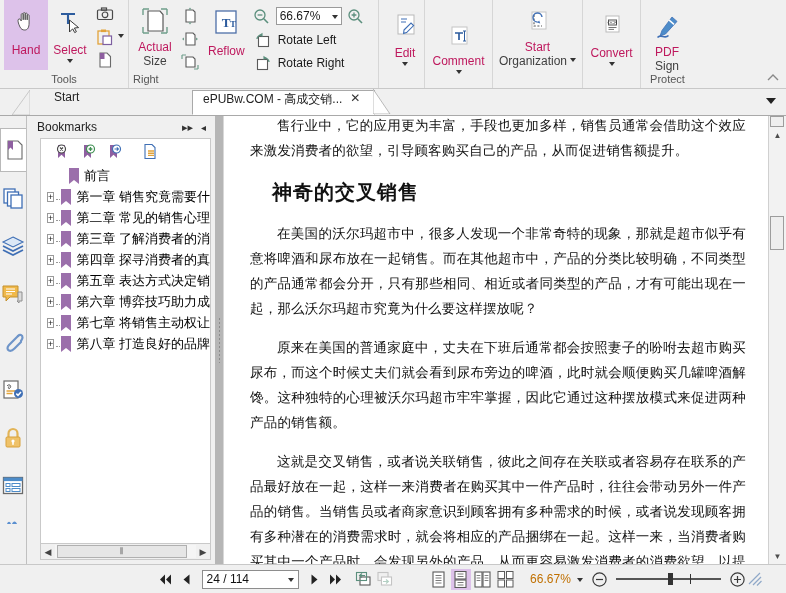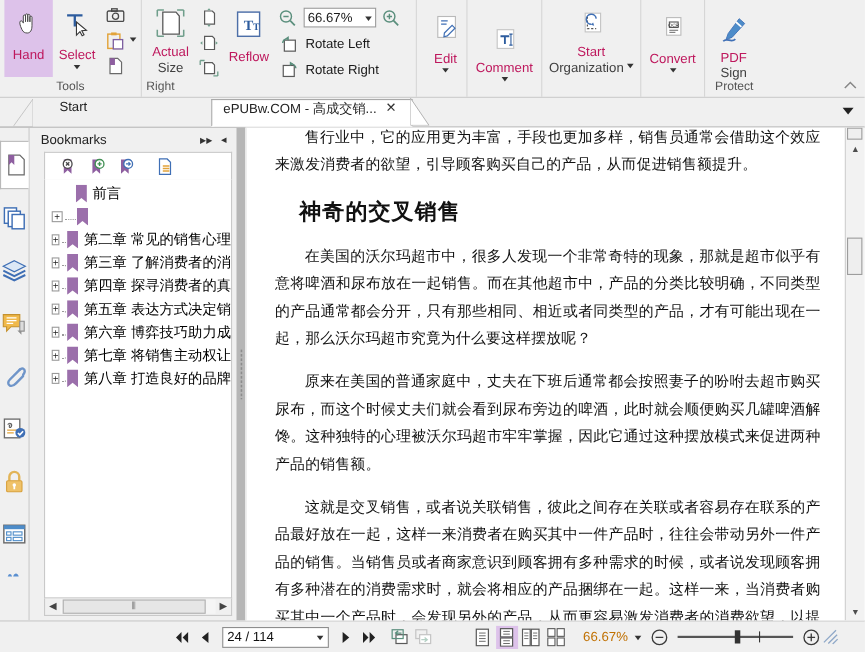--- a/index.html
+++ b/index.html
@@ -537,20 +537,21 @@
           <span>前言</span>
         </div>
         <div class="bmrow">
           <span class="expander">+</span>
           <span class="dots"></span>
           <span class="bmflag">
             <svg width="10" height="16" viewBox="0 0 10 16">
                 <path d="M0 0 L10 0 L10 16 L5 12 L0 16 Z" fill="#9b6fab"></path>
               </svg>
           </span>
+          <span>第一章 销售究竟需要什</span>
         </div>
         <div class="bmrow">
           <span class="expander">+</span>
           <span class="dots"></span>
           <span class="bmflag">
             <svg width="10" height="16" viewBox="0 0 10 16">
                 <path d="M0 0 L10 0 L10 16 L5 12 L0 16 Z" fill="#9b6fab"></path>
               </svg>
           </span>
           <span>第二章 常见的销售心理</span>

